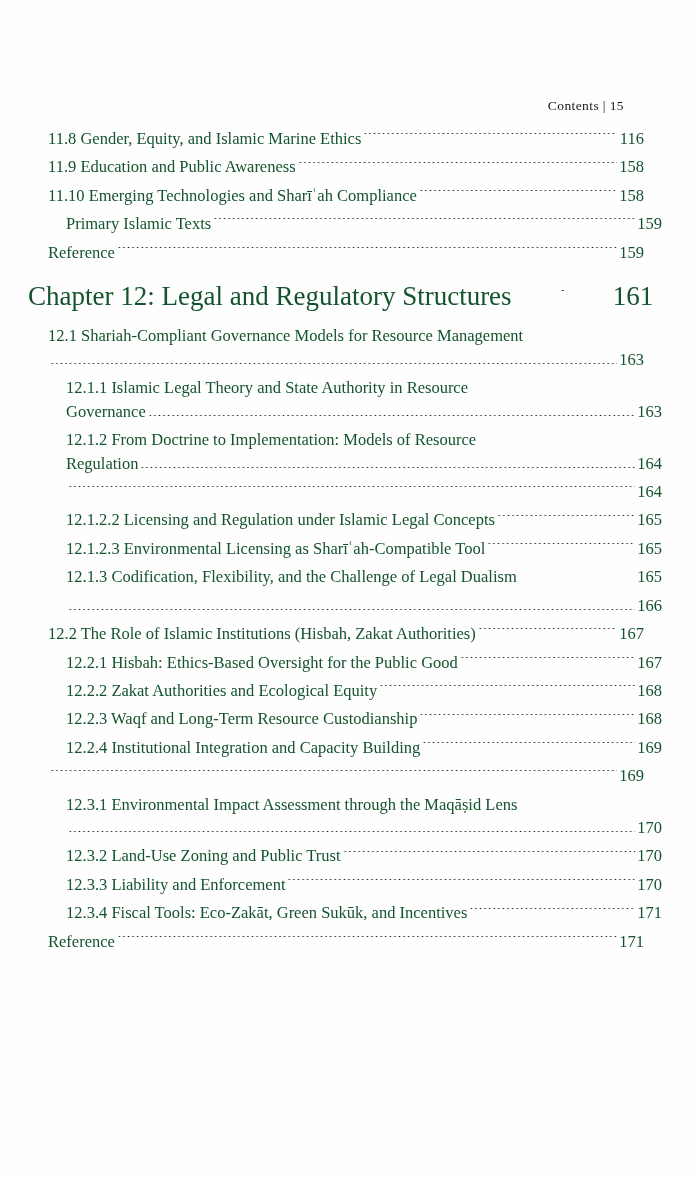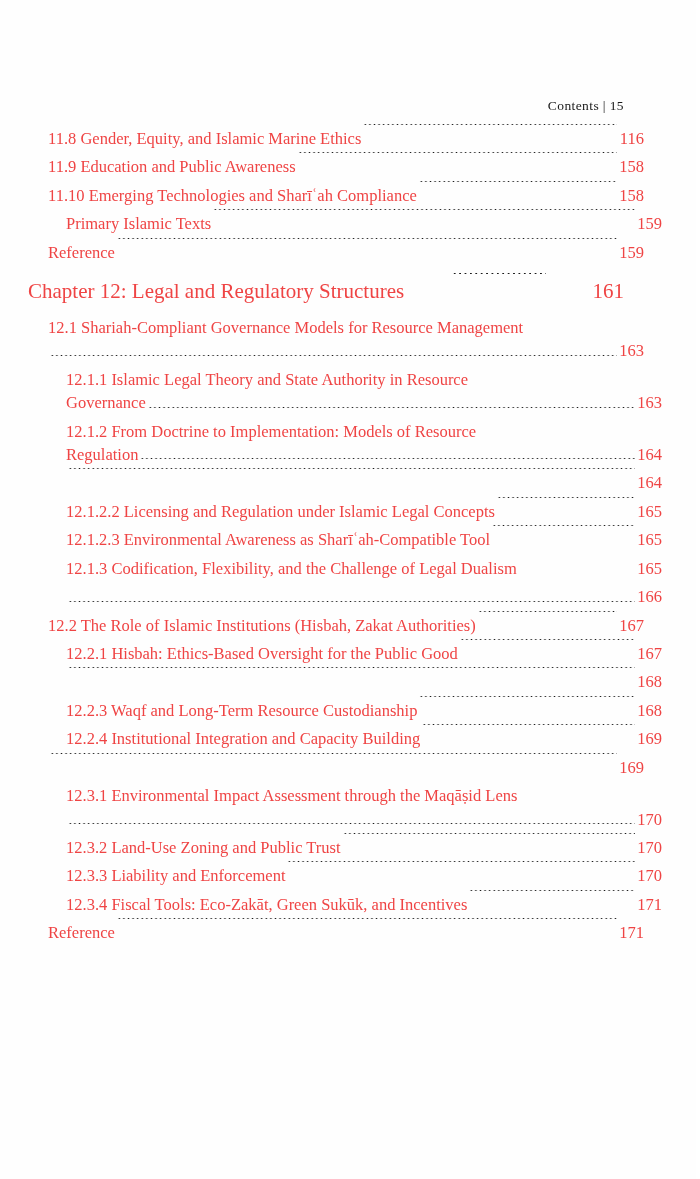--- a/index.html
+++ b/index.html
@@ -28,25 +28,25 @@
     white-space: nowrap;
   }
   .toc {
     position: absolute;
     top: 127px;
     left: 28px;
     width: 596px;
   }
   .entry {
     display: flex;
-    align-items: flex-start;
+    align-items: center;
     width: 100%;
     font-size: 16.5px;
     line-height: 1.42;
-    color: #ef4444;
+    color: #14532d;
     margin-bottom: 5px;
   }
   .entry .txt {
     white-space: nowrap;
     flex: 0 0 auto;
   }
   
   .entry.wrap {
     display: block;
     white-space: normal;
@@ -77,21 +77,21 @@
     text-align: right;
     min-width: 26px;
     white-space: nowrap;
   }
   
   .lvl0 { padding-left: 0px; }
   .lvl1 { padding-left: 20px; }
   .lvl2 { padding-left: 38px; }
 
   .entry.chapter {
-    font-size: 21px;
+    font-size: 27px;
     margin-top: 13px;
     margin-bottom: 9px;
     gap: 46px;
   }
   .entry.chapter .leader {
     background-size: 5.4px 4px;
     top: -4px;
   }
   .entry.ref {
     margin-top: 3px;
@@ -161,21 +161,21 @@
       <div class="entry lvl2">
         <span class="leader"></span>
         <span class="pg">164</span>
       </div>
       <div class="entry lvl2">
         <span class="txt">12.1.2.2 Licensing and Regulation under Islamic Legal Concepts</span>
         <span class="leader"></span>
         <span class="pg">165</span>
       </div>
       <div class="entry lvl2">
-        <span class="txt">12.1.2.3 Environmental Awareness as Sharīʿah-Compatible Tool</span>
+        <span class="txt">12.1.2.3 Environmental Licensing as Sharīʿah-Compatible Tool</span>
         <span class="leader"></span>
         <span class="pg">165</span>
       </div>
       <div class="entry lvl2">
         <span class="txt">12.1.3 Codification, Flexibility, and the Challenge of Legal Dualism</span>
         <span class="leader" style="background-image: none;"></span>
         <span class="pg">165</span>
       </div>
       <div class="entry lvl2 wrap">
         <span class="leaderline">
@@ -187,20 +187,21 @@
         <span class="txt">12.2 The Role of Islamic Institutions (Hisbah, Zakat Authorities)</span>
         <span class="leader"></span>
         <span class="pg">167</span>
       </div>
       <div class="entry lvl2">
         <span class="txt">12.2.1 Hisbah: Ethics-Based Oversight for the Public Good</span>
         <span class="leader"></span>
         <span class="pg">167</span>
       </div>
       <div class="entry lvl2">
+        <span class="txt">12.2.2 Zakat Authorities and Ecological Equity</span>
         <span class="leader"></span>
         <span class="pg">168</span>
       </div>
       <div class="entry lvl2">
         <span class="txt">12.2.3 Waqf and Long-Term Resource Custodianship</span>
         <span class="leader"></span>
         <span class="pg">168</span>
       </div>
       <div class="entry lvl2">
         <span class="txt">12.2.4 Institutional Integration and Capacity Building</span>

